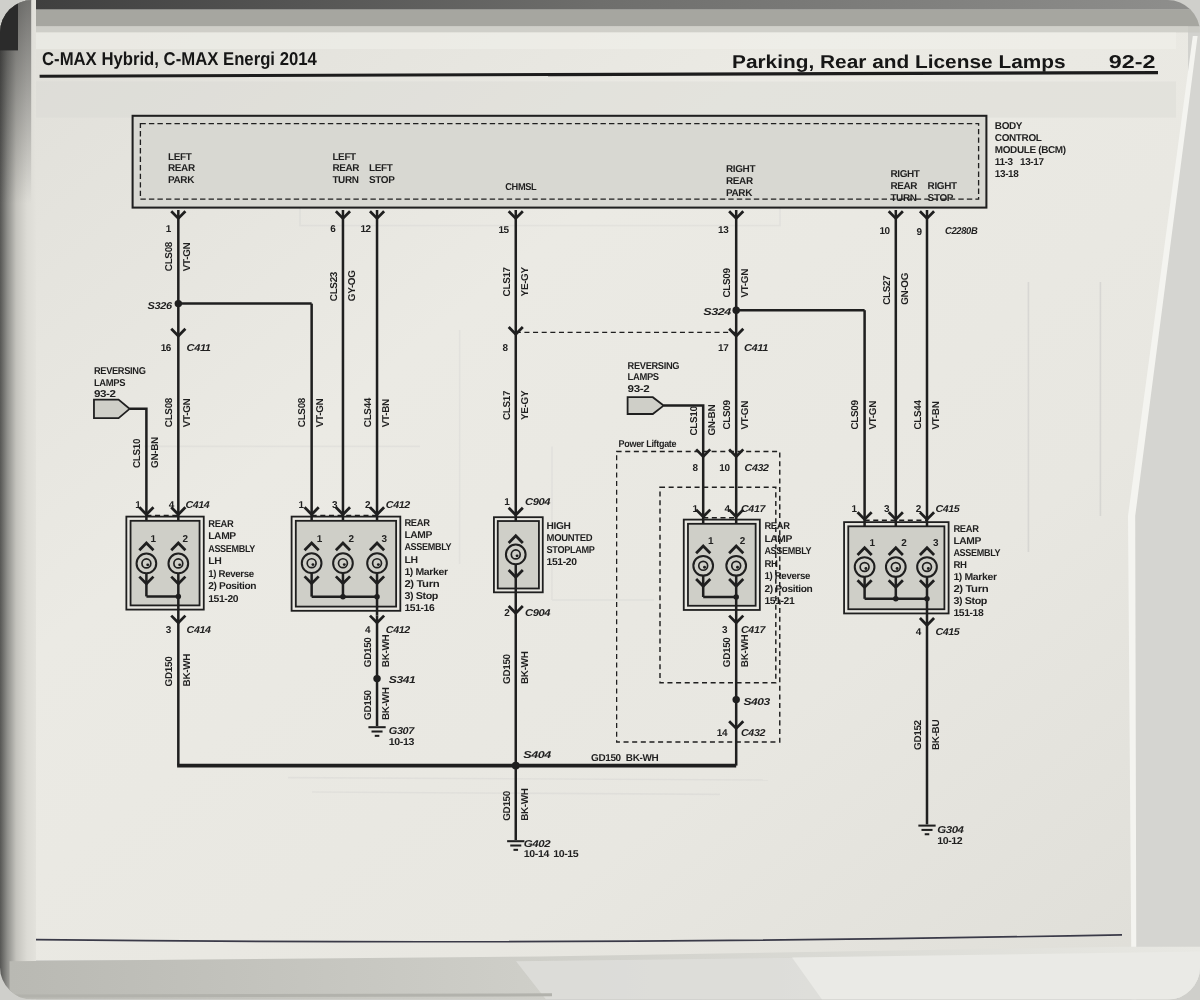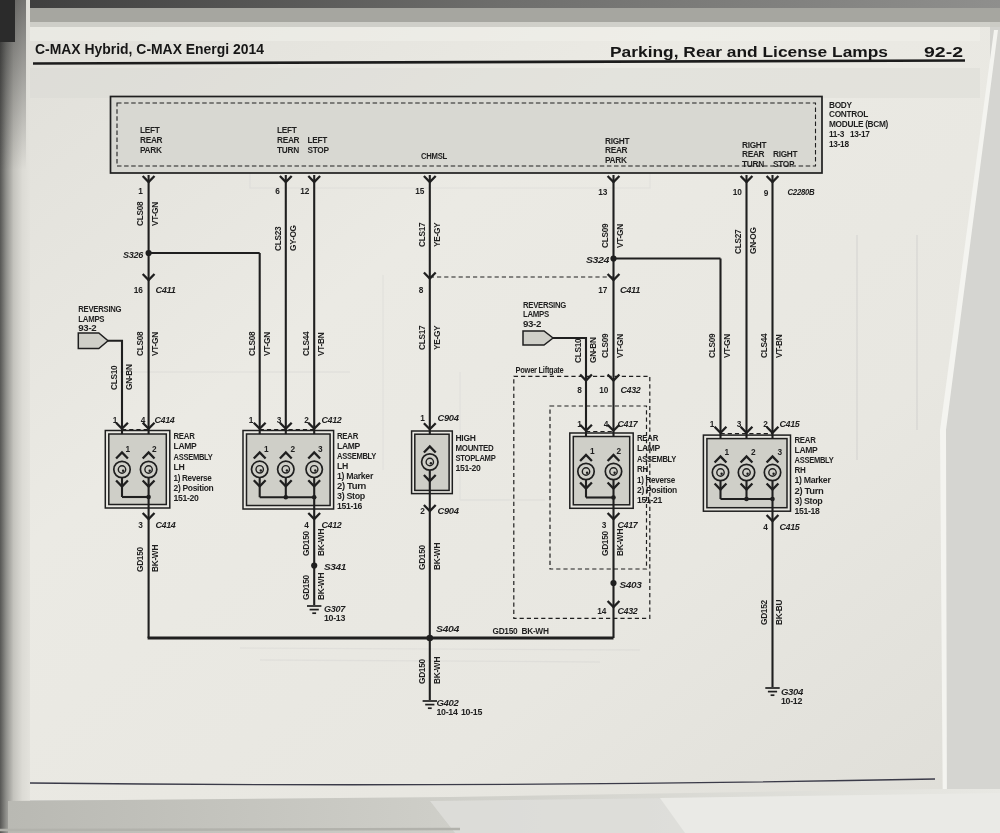--- a/index.html
+++ b/index.html
@@ -1,19 +1,19 @@
 <!DOCTYPE html>
 <html><head><meta charset="utf-8"><style>
 html,body{margin:0;padding:0;background:#cfcfcb;}
 *{font-family:"Liberation Sans",sans-serif;}
 .t{font:bold 8.3px "Liberation Sans",sans-serif;fill:#1f1f1f;letter-spacing:-0.3px;}
 .ti{font:italic bold 8.3px "Liberation Sans",sans-serif;fill:#1f1f1f;letter-spacing:-0.3px;}
 .hd{font:bold 15.5px "Liberation Sans",sans-serif;fill:#161616;}
 </style></head><body>
-<div style="position:relative;width:1000px;height:833px;overflow:hidden;">
+<div style="position:relative;width:1000px;height:833px;overflow:hidden;border-radius:27px;">
 <svg width="1000" height="833" viewBox="0 0 1000 833">
 <defs>
 <path id="cd" d="M-5.9,-6.0 L0,0 L5.9,-6.0" fill="none" stroke="#1f1f1f" stroke-width="2.3"></path>
 <path id="cu" d="M-5.9,6.0 L0,0 L5.9,6.0" fill="none" stroke="#1f1f1f" stroke-width="2.3"></path>
 <g id="gnd" stroke="#1f1f1f" stroke-width="1.7" fill="none">
           <line x1="-7.2" y1="0" x2="7.2" y2="0"></line>
           <line x1="-4.6" y1="3.6" x2="4.6" y2="3.6"></line>
           <line x1="-1.9" y1="7.2" x2="1.9" y2="7.2"></line>
         </g>
 <g id="bulb" fill="none" stroke="#1f1f1f">

